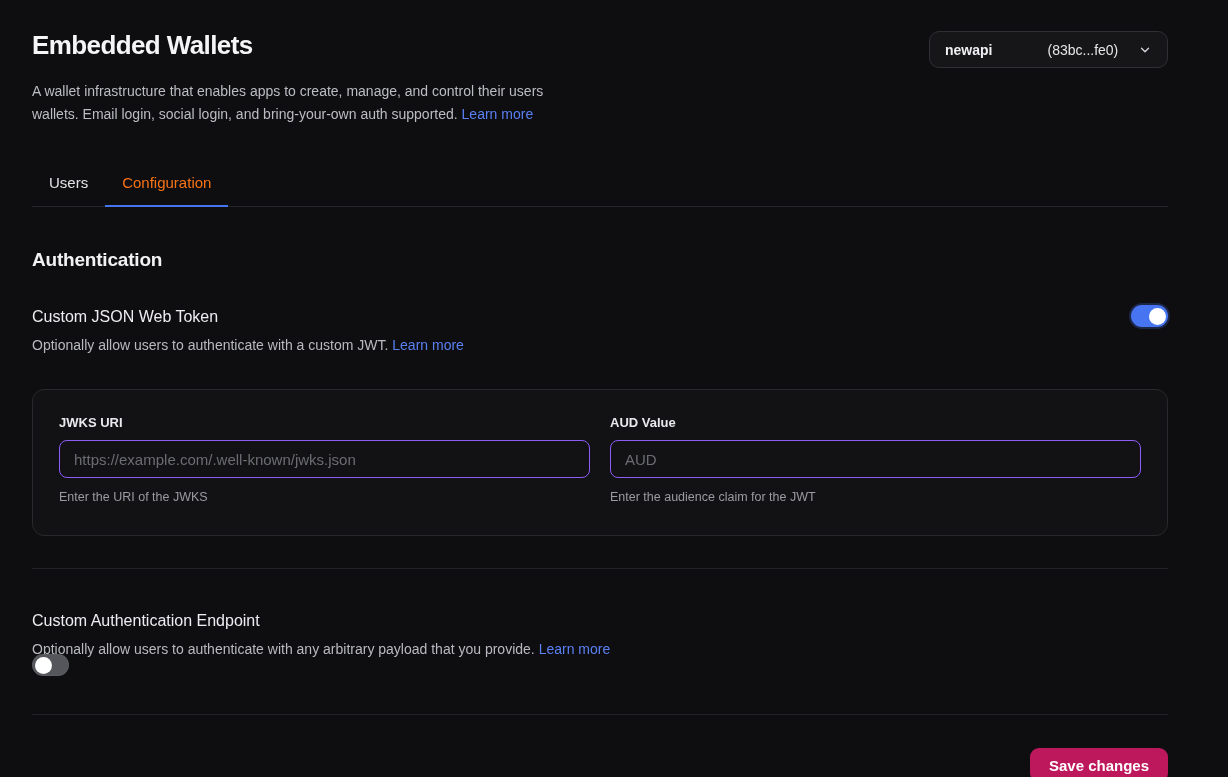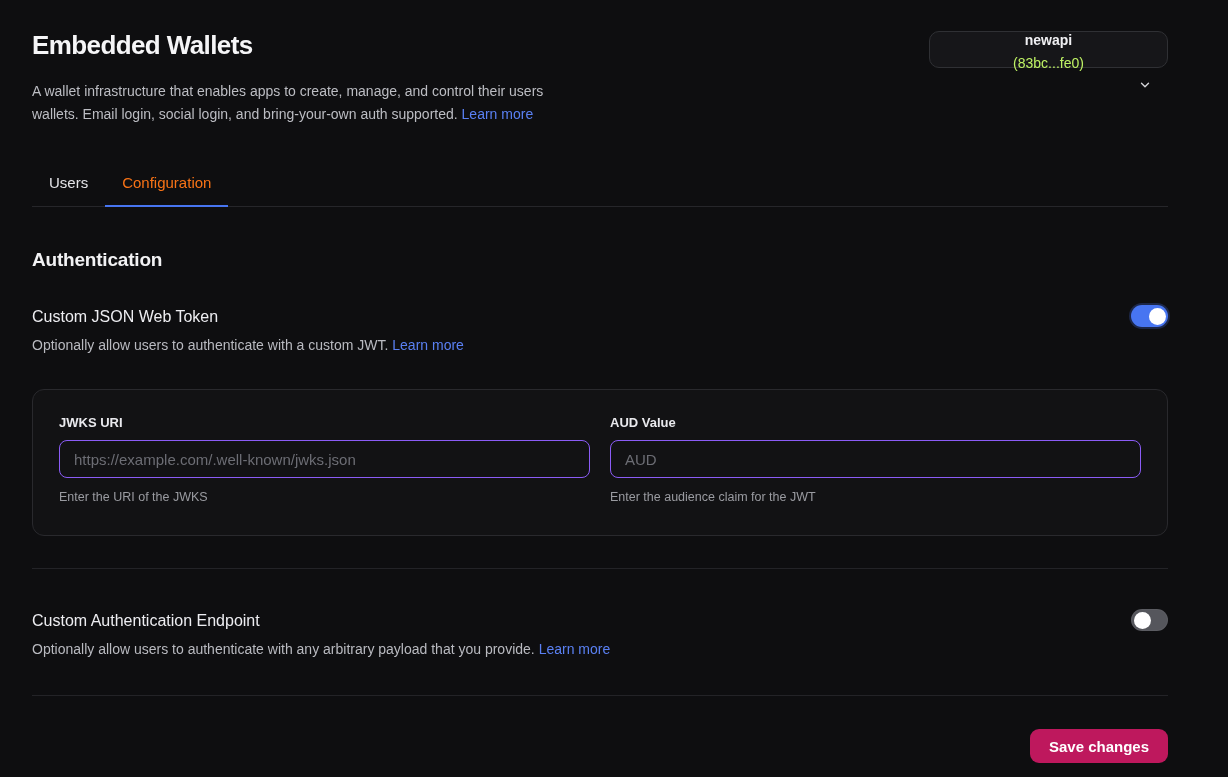--- a/index.html
+++ b/index.html
@@ -20,40 +20,40 @@
   }
   .page-desc {
     font-size: 14px; line-height: 23px; color: #bcbdc3; max-width: 558px;
   }
   a.link { color: #5a80f3; text-decoration: none; cursor: pointer; }
 
   .app-selector {
     display: flex; align-items: center; gap: 7px;
     width: 239px; height: 37px; padding: 0 15px;
     background: #161619; border: 1px solid #2f3034; border-radius: 10px;
-    cursor: pointer; flex-shrink: 0; margin-top: 1px; flex-direction: column;
+    cursor: pointer; flex-shrink: 0; margin-top: 1px;
   }
   .app-selector .app-name { font-size: 14px; font-weight: 700; color: #f0f0f3; }
-  .app-selector .app-id { font-size: 14px; color: #bef264; }
+  .app-selector .app-id { font-size: 14px; color: #e5e5e5; margin-left: 48px; }
   .app-selector .chev { margin-left: auto; display: flex; align-items: center; }
 
   
   .tabs { margin-top: 40px; border-bottom: 1px solid #26262a; display: flex; }
   .tab {
     padding: 8px 17px 14px; font-size: 15px; color: #e3e3e7;
     cursor: pointer; position: relative; margin-bottom: -1px;
   }
   .tab.active { color: #f97316; border-bottom: 2px solid #4775f1; }
 
   
   .section-title { margin-top: 42px; font-size: 19px; font-weight: 700; color: #f2f2f4; letter-spacing: -0.2px; }
 
   .setting-row { display: flex; justify-content: space-between; align-items: flex-start; }
   .setting-row.first { margin-top: 37px; }
-  .setting-row.second { margin-top: 43px; }
+  .setting-row.second { margin-top: 43px; flex-direction: column; }
   .setting-label { font-size: 16px; font-weight: 400; color: #ededf1; }
   .setting-desc { margin-top: 11px; font-size: 14px; color: #b9bac0; }
 
   
   .toggle {
     width: 37px; height: 22px; border-radius: 11px; background: #55565c;
     position: relative; cursor: pointer; flex-shrink: 0; margin-top: -3px;
     box-shadow: inset 0 0 0 1px rgba(255,255,255,0.04);
   }
   .toggle .knob {

